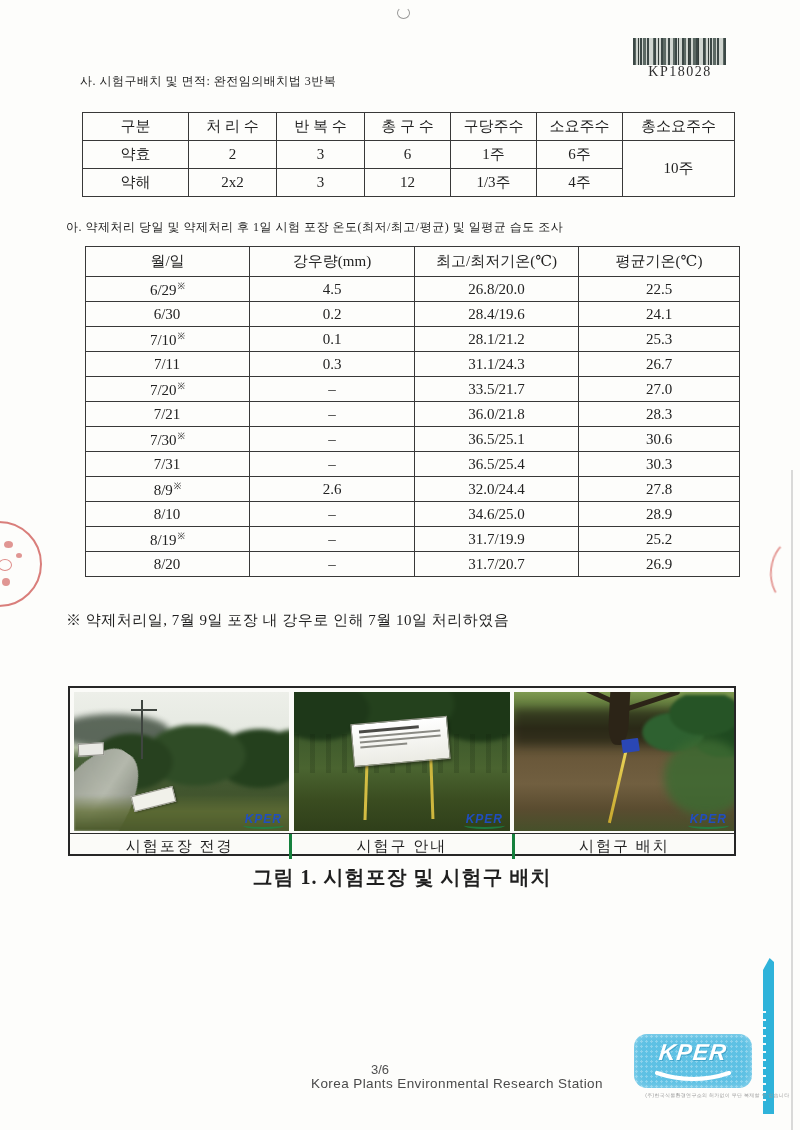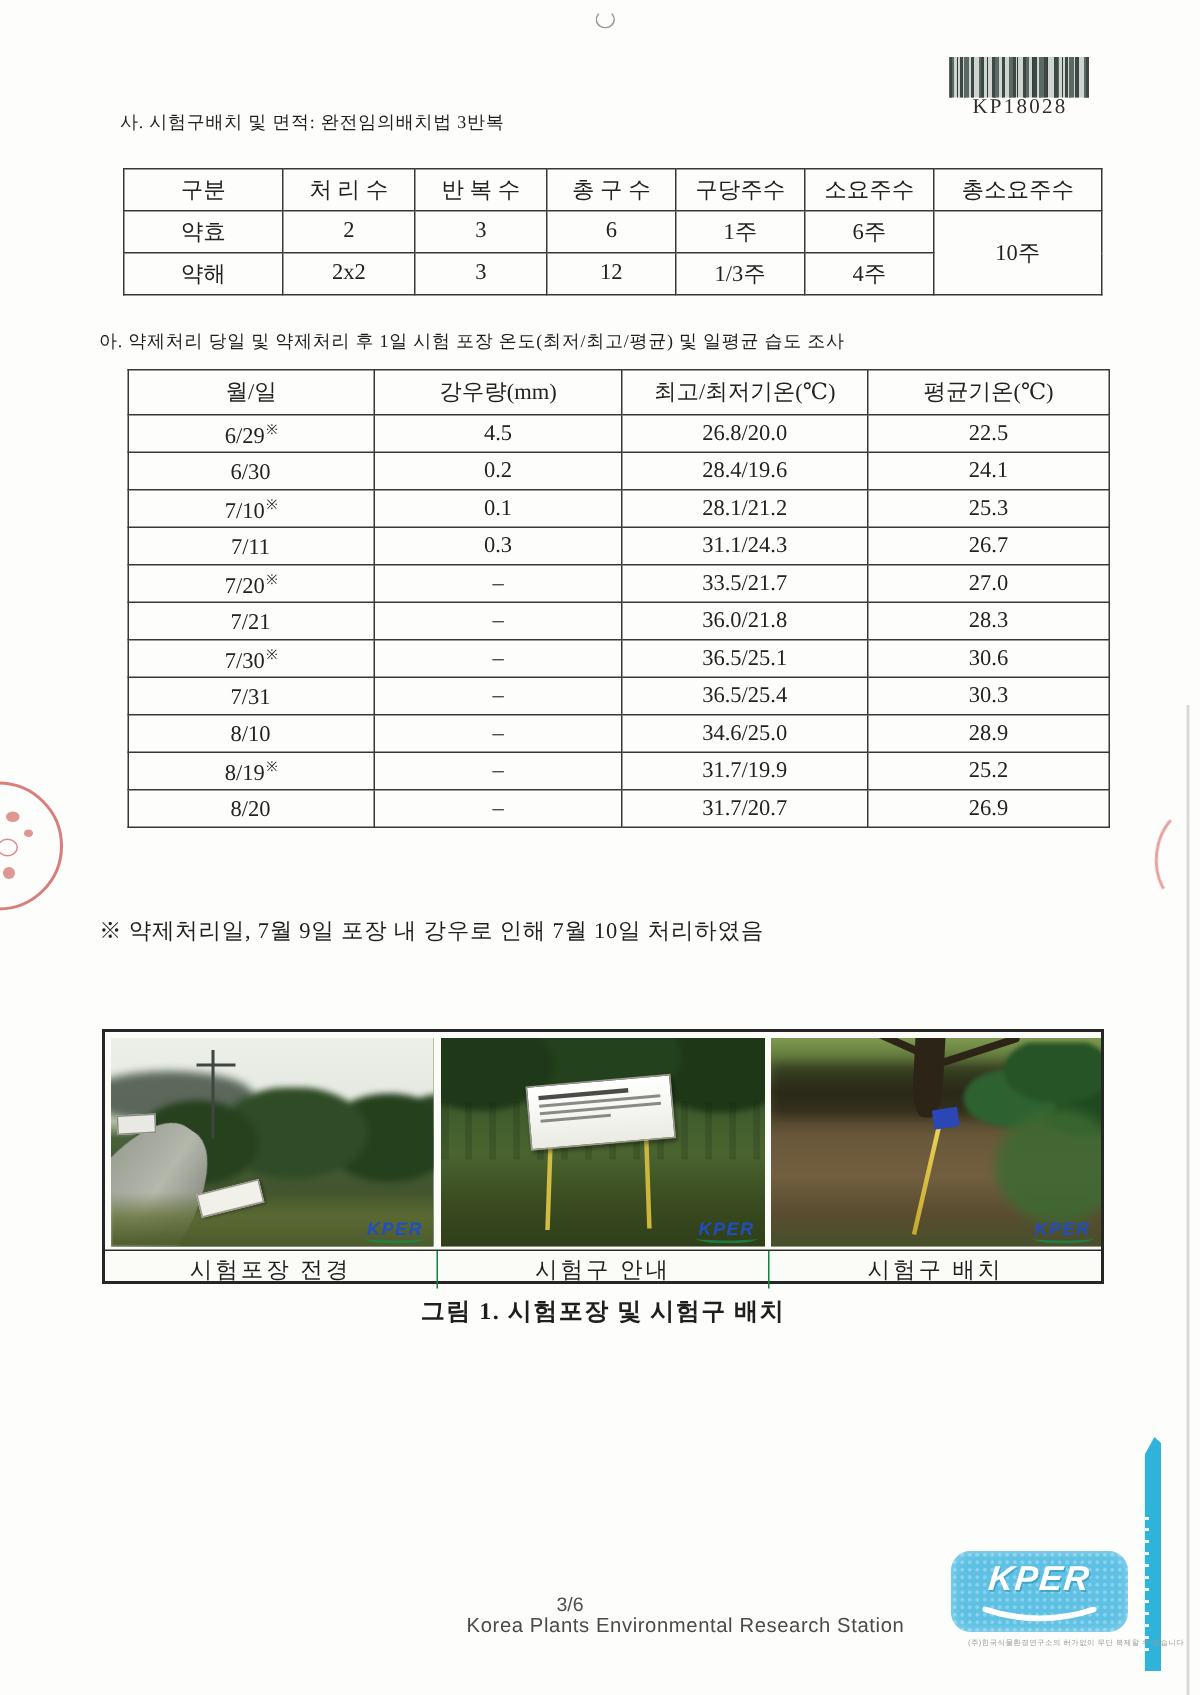--- a/index.html
+++ b/index.html
@@ -32,23 +32,23 @@
   #table2 tr.hd{height:30px;margin-top:17px;}
   #table2 tr{height:25px;}
   sup.mark{font-size:9px;vertical-align:super;margin-left:1px;}
 
   
   .photo-strip{position:absolute;left:68px;top:686px;width:668px;height:170px;
                border:2px solid #262626;background:#fbfbf8;box-sizing:border-box;}
   .photo{position:absolute;top:4px;height:139px;overflow:hidden;background:#55663a;}
   .cap-row{position:absolute;left:0;right:0;top:145px;height:25px;border-top:1.8px solid #2c2c2c;display:flex;}
   .cap-cell{flex:1;display:flex;align-items:center;justify-content:center;font-size:15px;letter-spacing:2px;}
-  .cap-cell + .cap-cell{border-left:1px solid #15803d;}
+  .cap-cell + .cap-cell{border-left:3px solid #15803d;}
   .fig-caption{position:absolute;left:68px;top:864px;width:668px;text-align:center;
-               font-size:16px;font-weight:600;letter-spacing:1px;}
+               font-size:20px;font-weight:600;letter-spacing:1px;}
   .wm{position:absolute;right:7px;bottom:5px;font:italic bold 12px "Liberation Sans",sans-serif;
       color:#1e4ec9;letter-spacing:1px;opacity:.95;}
   .wm::after{content:"";position:absolute;left:-2px;right:-2px;bottom:-3px;height:5px;
       border-bottom:2px solid rgba(25,135,70,.85);border-radius:50%;}
   .layer{position:absolute;}
 
   
   .p1-sky{inset:0;background:linear-gradient(#edefe9 0%,#e4e8e0 34%,#b9c4a8 40%,#49603a 48%,#41552e 72%,#515f33 100%);}
   .p1-hill{left:-8%;top:16%;width:52%;height:24%;background:#4d5a4c;border-radius:50%;filter:blur(3px);opacity:.9;}
   .p1-trees{left:-4%;top:24%;width:110%;height:48%;filter:blur(2px);
@@ -242,20 +242,26 @@
           <td>36.5/25.1</td>
           <td>30.6</td>
         </tr>
     <tr>
           <td><span>7/31</span><sup class="mark"></sup></td>
           <td>–</td>
           <td>36.5/25.4</td>
           <td>30.3</td>
         </tr>
     <tr>
+          <td><span>8/9</span><sup class="mark">※</sup></td>
+          <td>2.6</td>
+          <td>32.0/24.4</td>
+          <td>27.8</td>
+        </tr>
+    <tr>
           <td><span>8/10</span><sup class="mark"></sup></td>
           <td>–</td>
           <td>34.6/25.0</td>
           <td>28.9</td>
         </tr>
     <tr>
           <td><span>8/19</span><sup class="mark">※</sup></td>
           <td>–</td>
           <td>31.7/19.9</td>
           <td>25.2</td>

